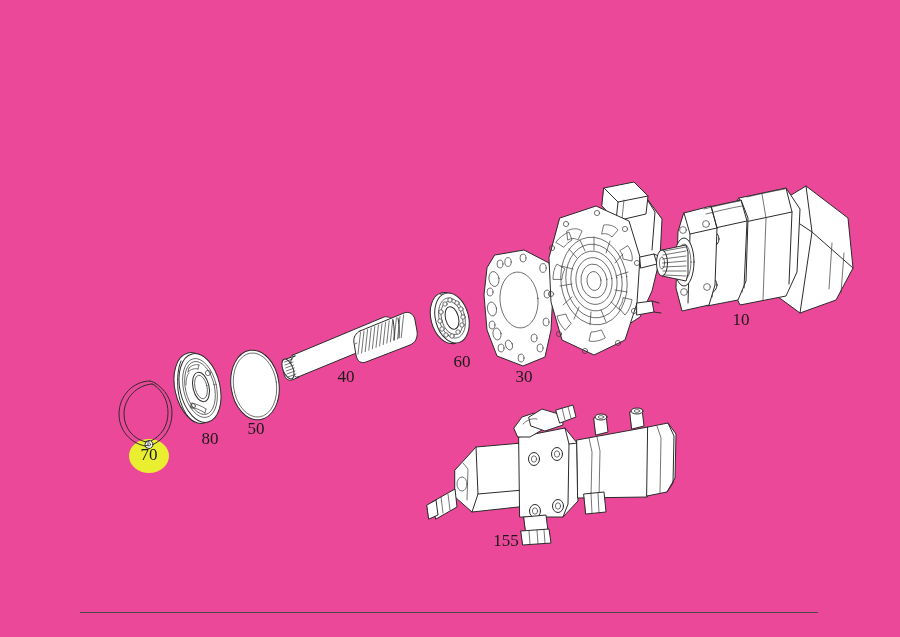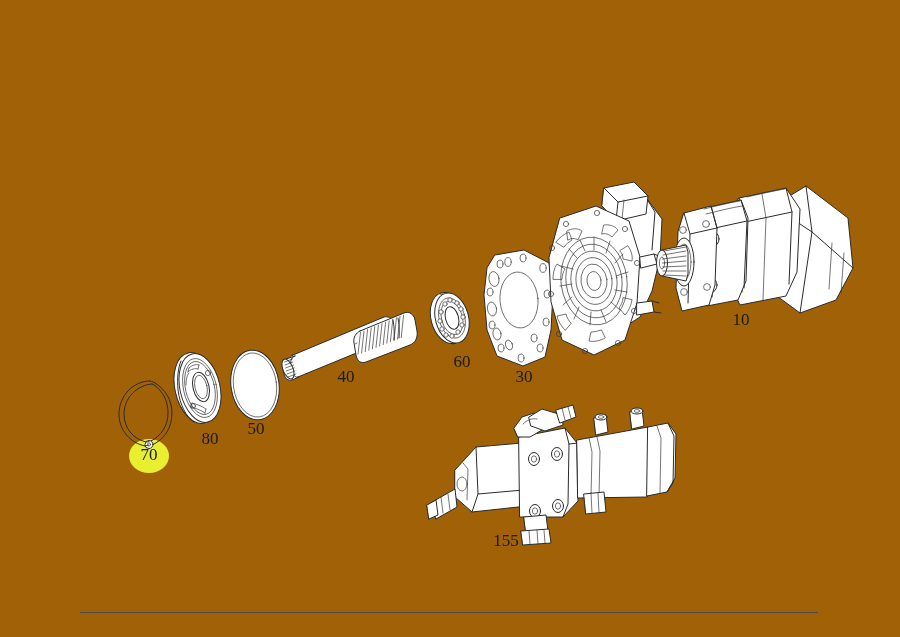--- a/index.html
+++ b/index.html
@@ -66,21 +66,21 @@
     left: 80px;
     top: 612px;
     width: 738px;
     height: 0;
     border-top: 1px solid #4a4a4a;
   }
 </style>
 </head>
 <body>
 
-<div id="page" style="width: 900px; height: 637px; background: #a16207;">
+<div id="page" style="width: 900px; height: 637px; background: #ec4899;">
 
   <svg id="diagram-svg" viewBox="0 0 900 637" xmlns="http://www.w3.org/2000/svg">
 
     <g>
       <ellipse id="hl-ellipse" cx="149" cy="456" rx="20" ry="17" fill="#eaee30"></ellipse>
     </g>
 
     <g>
       <path class="ln" d="M150 381 C 133 381 119 396 119 414 C 119 430 130 443 145 446"></path>
       <path class="ln" d="M152 384 C 137 385 124 398 124 414 C 124 428 133 439 146 442"></path>

